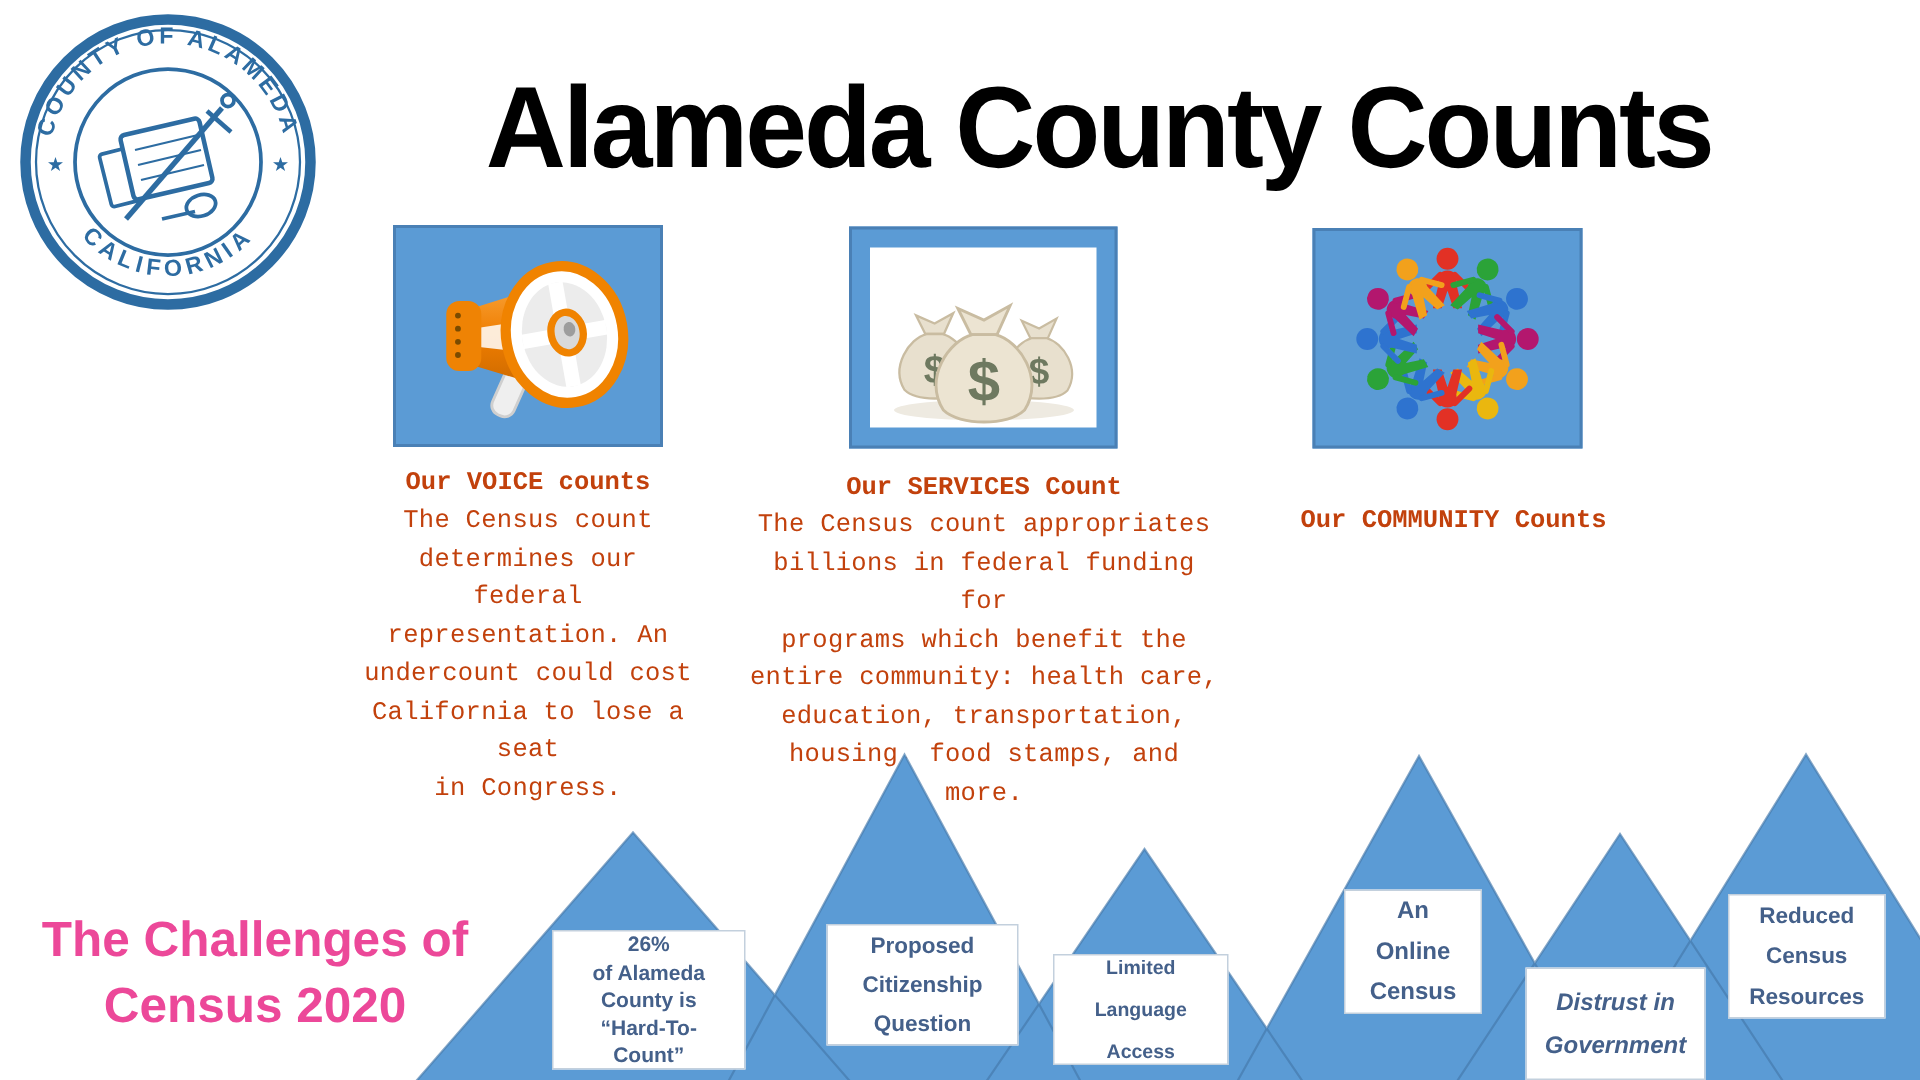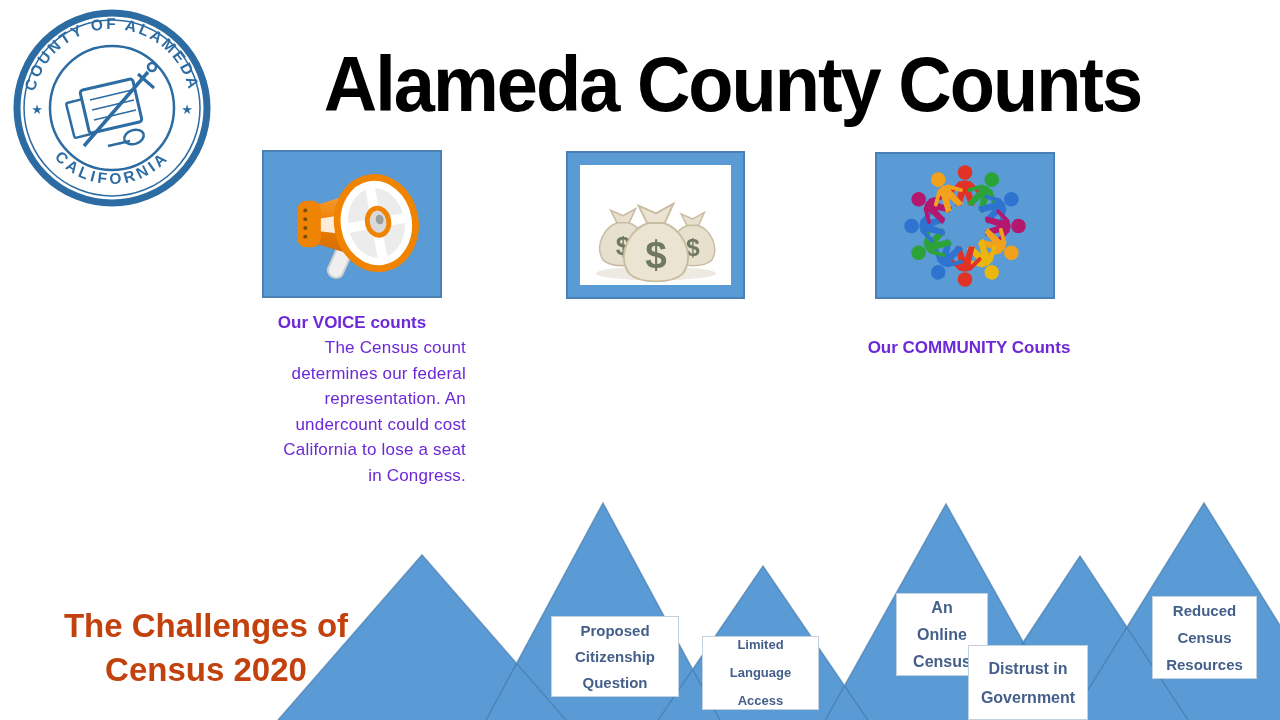--- a/index.html
+++ b/index.html
@@ -12,26 +12,26 @@
     left:250px;top:46px;width:965px;text-align:center;
     font-size:74px;font-weight:900;letter-spacing:-2px;color:#000;line-height:1.05;
     transform:scaleY(1.04);
   }
   .imgbox{
     background:#5b9bd5;border:2px solid #4a80b5;box-sizing:border-box;
   }
   .imgbox-inner{
     position:absolute;left:12px;top:12px;right:12px;bottom:12px;background:#ffffff;
   }
-  .col{ text-align:center;color:#6d28d9; }
+  .col{ text-align:center;color:#c2410c;font-family:Liberation Mono, monospace; }
   .col-head{ font-size:17px;font-weight:bold;line-height:25px;white-space:pre-line; }
-  .col-body{ font-size:17px;line-height:25.5px;white-space:pre-line;letter-spacing:0.2px;text-align:right; }
+  .col-body{ font-size:17px;line-height:25.5px;white-space:pre-line;letter-spacing:0.2px; }
   #challenges-title{
     left:0px;top:604px;width:340px;text-align:center;
-    font-size:33px;font-weight:bold;line-height:44px;color:#c2410c;white-space:pre-line;margin-left:36px;
+    font-size:33px;font-weight:bold;line-height:44px;color:#ec4899;white-space:pre-line;
   }
   .mtn-label{
     position:absolute;background:#ffffff;border:1px solid #c3d0dd;box-sizing:border-box;
     color:#44608a;font-weight:bold;text-align:center;white-space:pre-line;
     display:flex;align-items:center;justify-content:center;z-index:5;
   }
 </style>
 </head>
 <body>
 
@@ -189,20 +189,29 @@
 
   <div class="abs col" style="left:238px;top:310px;width:228px;">
     <div class="col-head">Our VOICE counts</div>
     <div class="col-body">The Census count
 determines our federal
 representation. An
 undercount could cost
 California to lose a seat
 in Congress.</div>
   </div>
+  <div class="abs col" style="left:498px;top:313px;width:316px;">
+    <div class="col-head">Our SERVICES Count</div>
+    <div class="col-body">The Census count appropriates
+billions in federal funding for
+programs which benefit the
+entire community: health care,
+education, transportation,
+housing,  food stamps, and more.</div>
+  </div>
   <div class="abs col" style="left:822px;top:311px;width:294px;margin-top:24px;">
     <div class="col-head">Our COMMUNITY Counts</div>
   </div>
 
   <svg class="abs" style="left:0;top:0;" width="1280" height="720" viewBox="0 0 1280 720">
     <g fill="#5b9bd5" stroke="none">
       <polygon points="265,735 422,555 579,735"></polygon>
       <polygon points="478,735 603,503 728,735"></polygon>
       <polygon points="648,735 763,566 878,735"></polygon>
       <polygon points="817,735 946,504 1075,735"></polygon>
@@ -215,28 +224,33 @@
       <polygon points="648,735 763,566 878,735"></polygon>
       <polygon points="817,735 946,504 1075,735"></polygon>
       <polygon points="962,735 1080,556 1198,735"></polygon>
       <polygon points="1060,735 1204,503 1348,735"></polygon>
     </g>
   </svg>
 
   <div class="abs" id="challenges-title">The Challenges of
 Census 2020</div>
 
+  <div class="mtn-label" style="left:368px;top:620px;width:129px;height:93px;font-size:14px;line-height:18.5px;">26%
+of Alameda
+County is
+“Hard-To-
+Count”</div>
   <div class="mtn-label" style="left:551px;top:616px;width:128px;height:81px;font-size:15px;line-height:26px;">Proposed
 Citizenship
 Question</div>
   <div class="mtn-label" style="left:702px;top:636px;width:117px;height:74px;font-size:13px;line-height:28px;">Limited
 Language
 Access</div>
   <div class="mtn-label" style="left:896px;top:593px;width:92px;height:83px;font-size:16px;line-height:27px;">An
 Online
 Census</div>
-  <div class="mtn-label" style="left:968px;top:645px;width:120px;height:75px;font-size:16px;line-height:29px;">Distrust in
+  <div class="mtn-label" style="left:1017px;top:645px;width:120px;height:75px;font-size:16px;line-height:29px;font-style:italic;">Distrust in
 Government</div>
   <div class="mtn-label" style="left:1152px;top:596px;width:105px;height:83px;font-size:15px;line-height:27px;">Reduced
 Census
 Resources</div>
 
 </div>
 
 </body></html>

